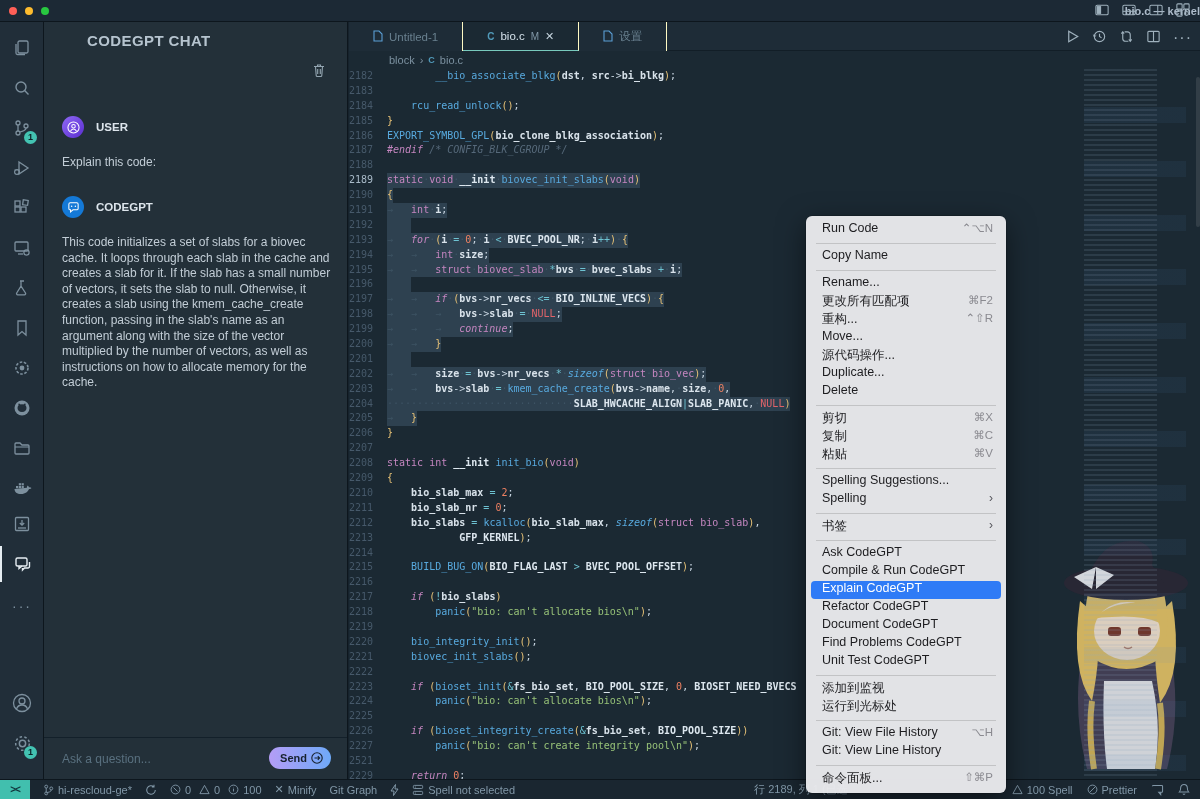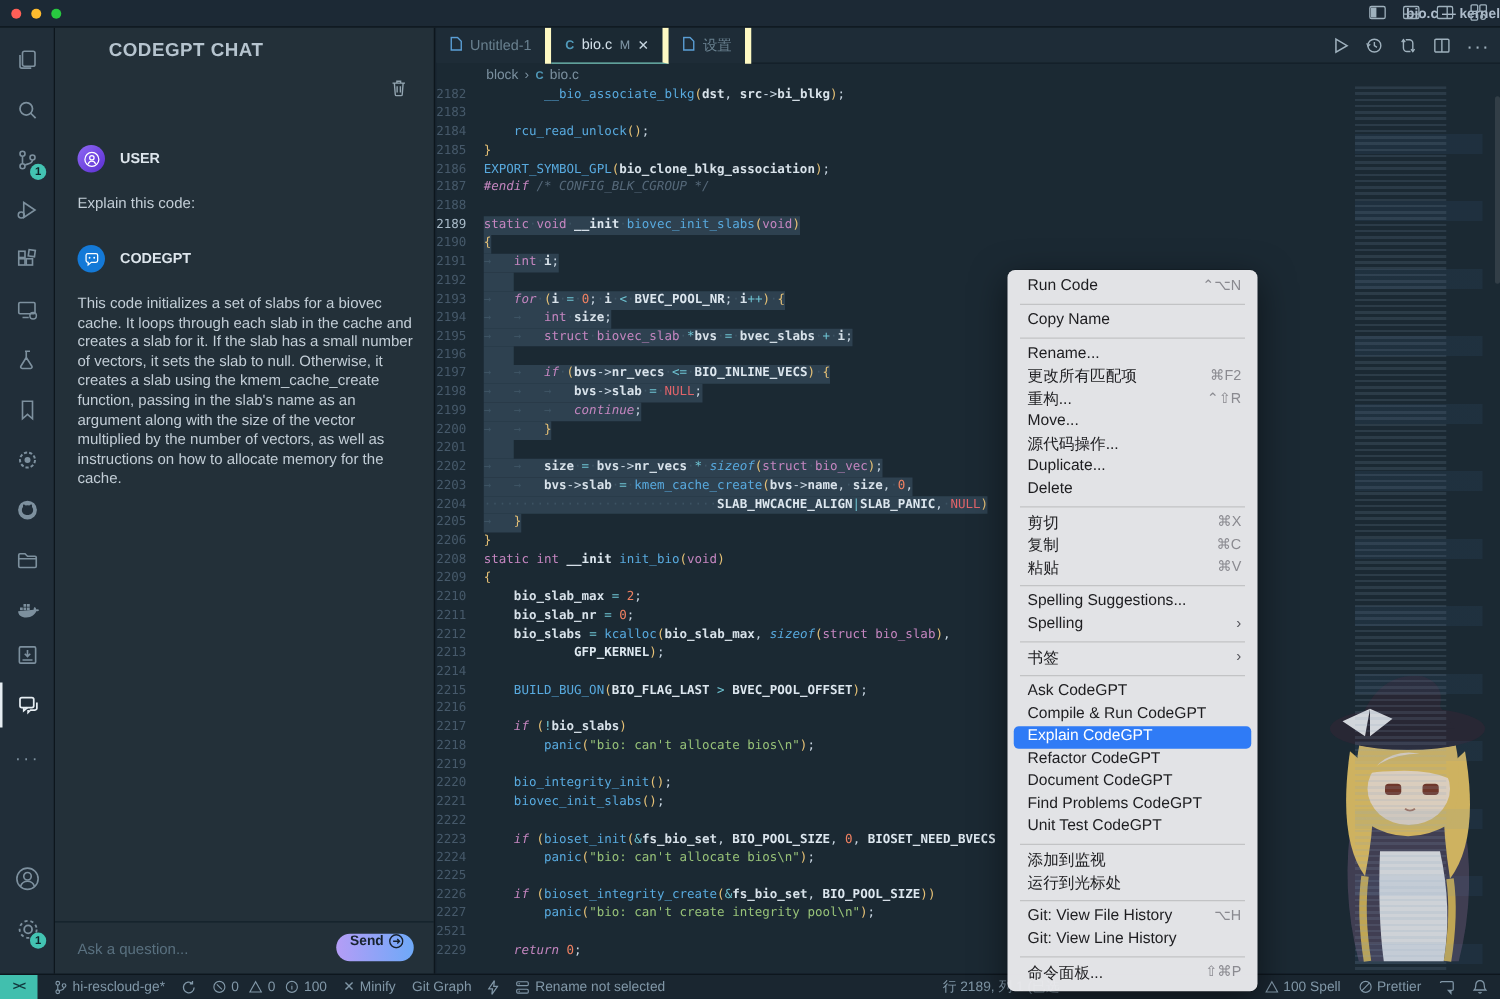--- a/index.html
+++ b/index.html
@@ -32,26 +32,26 @@
   .sb-title { position:absolute; top:10px; left:16px; font-size:15px; font-weight:bold; letter-spacing:.4px; color:#b6c4cf;margin-left:27px; }
   .sb-trash { position:absolute; top:40px; right:20px; color:#93a5b1; }
   .msg-avatar { width:22px; height:22px; border-radius:50%; display:flex; align-items:center; justify-content:center; flex:none; }
   .row { position:absolute; left:18px; right:14px; display:flex; align-items:center; gap:12px; }
   .who { font-size:11.5px; font-weight:bold; color:#dde5ec; }
   .msg { position:absolute; left:18px; right:16px; font-size:12px; line-height:15.6px; color:#c2cdd6; }
   .chat-input { position:absolute; left:0; right:0; bottom:0; height:42px; border-top:1px solid #13202a; }
   .chat-input .ph { position:absolute; left:18px; top:14px; font-size:12px; color:#59707f; }
   .send-btn { position:absolute; right:16px; top:9px; height:22px; padding:0 8px 0 11px; border-radius:11px;
     background:linear-gradient(90deg,#b49df6,#6ea9f8); color:#17222e; font-size:11px; font-weight:bold;
-    display:flex; align-items:flex-start; gap:4px; }
+    display:flex; align-items:center; gap:4px; }
 
   
   .editor { position:absolute; top:22px; left:349px; right:0; bottom:20px; background:#1b2933; }
   .tabs { position:absolute; top:0; left:0; right:0; height:29px; background:#1e2c37; display:flex; border-bottom:1px solid #121e27; }
-  .tab { height:29px; display:flex; align-items:center; gap:6px; padding:0 11px; font-size:11.5px; color:#69808f; background:#1e2c37; border-right:5px solid #fef9c3; }
+  .tab { height:29px; display:flex; align-items:center; gap:6px; padding:0 24px; font-size:11.5px; color:#69808f; background:#1e2c37; border-right:1px solid #fef9c3; }
   .tab.active { background:#1b2933; color:#d3e0e9; border-bottom:1px solid #78c9bd; }
   .tab .c-icon { color:#519aba; font-weight:bold; font-size:10px; }
   .tab .file-ic { color:#5b9fd6; }
   .tab .mod { font-size:10px; color:#8298a8; }
   .tab .close { font-size:11px; color:#c5d4de; }
   .ed-actions { position:absolute; right:8px; top:7px; display:flex; gap:12px; color:#9fb1bd; z-index:3; }
   .breadcrumb { position:absolute; top:29px; left:0; right:0; height:18px; display:flex; align-items:center; gap:5px;
     padding-left:12px; font-size:11px; color:#7b909f;margin-left:28px; }
   .breadcrumb .c-icon { color:#519aba; font-weight:bold; font-size:9px; }
 
@@ -397,20 +397,21 @@
           <div class="line"><span class="ln">2197</span><span class="codeln sel"><span class="t-w">→   →   </span><span class="t-ki">if</span><span class="t-d">·</span><span class="t-y">(</span><span class="t-v">bvs</span><span class="t-p">-&gt;</span><span class="t-v">nr_vecs</span><span class="t-d">·</span><span class="t-o">&lt;=</span><span class="t-d">·</span><span class="t-m">BIO_INLINE_VECS</span><span class="t-y">)</span><span class="t-d">·</span><span class="t-y">{</span></span></div>
           <div class="line"><span class="ln">2198</span><span class="codeln sel"><span class="t-w">→   →   →   </span><span class="t-v">bvs</span><span class="t-p">-&gt;</span><span class="t-v">slab</span><span class="t-d">·</span><span class="t-o">=</span><span class="t-d">·</span><span class="t-nu">NULL</span><span class="t-p">;</span></span></div>
           <div class="line"><span class="ln">2199</span><span class="codeln sel"><span class="t-w">→   →   →   </span><span class="t-ki">continue</span><span class="t-p">;</span></span></div>
           <div class="line"><span class="ln">2200</span><span class="codeln sel"><span class="t-w">→   →   </span><span class="t-y">}</span></span></div>
           <div class="line"><span class="ln">2201</span><span class="codeln sel">    </span></div>
           <div class="line"><span class="ln">2202</span><span class="codeln sel"><span class="t-w">→   →   </span><span class="t-v">size</span><span class="t-d">·</span><span class="t-o">=</span><span class="t-d">·</span><span class="t-v">bvs</span><span class="t-p">-&gt;</span><span class="t-v">nr_vecs</span><span class="t-d">·</span><span class="t-o">*</span><span class="t-d">·</span><span class="t-fi">sizeof</span><span class="t-y">(</span><span class="t-k">struct</span><span class="t-d">·</span><span class="t-k2">bio_vec</span><span class="t-y">)</span><span class="t-p">;</span></span></div>
           <div class="line"><span class="ln">2203</span><span class="codeln sel"><span class="t-w">→   →   </span><span class="t-v">bvs</span><span class="t-p">-&gt;</span><span class="t-v">slab</span><span class="t-d">·</span><span class="t-o">=</span><span class="t-d">·</span><span class="t-f">kmem_cache_create</span><span class="t-y">(</span><span class="t-v">bvs</span><span class="t-p">-&gt;</span><span class="t-v">name</span><span class="t-p">,</span><span class="t-d">·</span><span class="t-v">size</span><span class="t-p">,</span><span class="t-d">·</span><span class="t-n1">0</span><span class="t-p">,</span></span></div>
           <div class="line"><span class="ln">2204</span><span class="codeln sel"><span class="t-d">·······························</span><span class="t-m">SLAB_HWCACHE_ALIGN</span><span class="t-o">|</span><span class="t-m">SLAB_PANIC</span><span class="t-p">,</span><span class="t-d">·</span><span class="t-nu">NULL</span><span class="t-y">)</span></span></div>
           <div class="line"><span class="ln">2205</span><span class="codeln sel"><span class="t-w">→   </span><span class="t-y">}</span></span></div>
           <div class="line"><span class="ln">2206</span><span class="codeln"><span class="t-y">}</span></span></div>
+          <div class="line"><span class="ln">2207</span><span class="codeln"></span></div>
           <div class="line"><span class="ln">2208</span><span class="codeln"><span class="t-k">static</span><span class="t-p"> </span><span class="t-k">int</span><span class="t-p"> </span><span class="t-m">__init</span><span class="t-p"> </span><span class="t-f">init_bio</span><span class="t-y">(</span><span class="t-k">void</span><span class="t-y">)</span></span></div>
           <div class="line"><span class="ln">2209</span><span class="codeln"><span class="t-y">{</span></span></div>
           <div class="line"><span class="ln">2210</span><span class="codeln"><span class="t-p">    </span><span class="t-v">bio_slab_max</span><span class="t-p"> </span><span class="t-o">=</span><span class="t-p"> </span><span class="t-n1">2</span><span class="t-p">;</span></span></div>
           <div class="line"><span class="ln">2211</span><span class="codeln"><span class="t-p">    </span><span class="t-v">bio_slab_nr</span><span class="t-p"> </span><span class="t-o">=</span><span class="t-p"> </span><span class="t-n1">0</span><span class="t-p">;</span></span></div>
           <div class="line"><span class="ln">2212</span><span class="codeln"><span class="t-p">    </span><span class="t-v">bio_slabs</span><span class="t-p"> </span><span class="t-o">=</span><span class="t-p"> </span><span class="t-f">kcalloc</span><span class="t-y">(</span><span class="t-v">bio_slab_max</span><span class="t-p">, </span><span class="t-fi">sizeof</span><span class="t-y">(</span><span class="t-k">struct</span><span class="t-p"> </span><span class="t-k2">bio_slab</span><span class="t-y">)</span><span class="t-p">,</span></span></div>
           <div class="line"><span class="ln">2213</span><span class="codeln"><span class="t-p">            </span><span class="t-m">GFP_KERNEL</span><span class="t-y">)</span><span class="t-p">;</span></span></div>
           <div class="line"><span class="ln">2214</span><span class="codeln"></span></div>
           <div class="line"><span class="ln">2215</span><span class="codeln"><span class="t-p">    </span><span class="t-f">BUILD_BUG_ON</span><span class="t-y">(</span><span class="t-m">BIO_FLAG_LAST</span><span class="t-p"> </span><span class="t-o">&gt;</span><span class="t-p"> </span><span class="t-m">BVEC_POOL_OFFSET</span><span class="t-y">)</span><span class="t-p">;</span></span></div>
           <div class="line"><span class="ln">2216</span><span class="codeln"></span></div>
           <div class="line"><span class="ln">2217</span><span class="codeln"><span class="t-p">    </span><span class="t-ki">if</span><span class="t-p"> </span><span class="t-y">(</span><span class="t-o">!</span><span class="t-v">bio_slabs</span><span class="t-y">)</span></span></div>
@@ -578,21 +579,21 @@
             <path d="M5.5 0.5 L1 7 h3 L3.5 11.5 L8 5 h-3 Z" fill="none" stroke="currentColor" stroke-width="1"></path>
           </svg>
         </span>
       <span class="sb-item">
         <svg width="12" height="12" viewBox="0 0 13 13">
             <rect x="1.5" y="1.5" width="10" height="3.4" rx="1" fill="none" stroke="currentColor" stroke-width="1"></rect>
             <rect x="1.5" y="8" width="10" height="3.4" rx="1" fill="none" stroke="currentColor" stroke-width="1"></rect>
             <circle cx="3.6" cy="3.2" r=".6" fill="currentColor"></circle>
             <circle cx="3.6" cy="9.7" r=".6" fill="currentColor"></circle>
           </svg>
-        <span>Rename not selected</span>
+        <span>Spell not selected</span>
       </span>
     </div>
     <div class="sb-right">
       <span class="sb-item gap-after-linecol">行 2189, 列 1 (已选</span>
       <span class="sb-item">
         <svg width="11" height="11" viewBox="0 0 12 12">
             <path d="M6 1.5 L11 10.5 H1 Z" fill="none" stroke="currentColor" stroke-width="1"></path>
           </svg>
         <span>100 Spell</span>
       </span>

